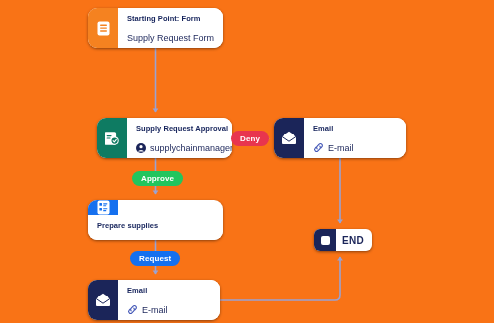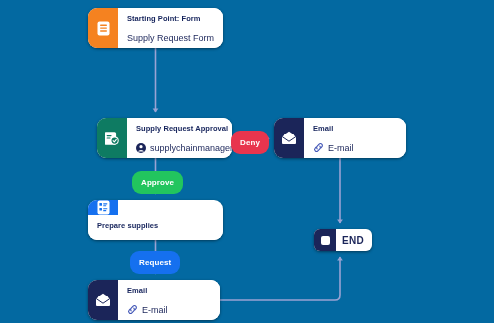--- a/index.html
+++ b/index.html
@@ -4,21 +4,21 @@
 <style>
   html, body {
     margin: 0;
     padding: 0;
     background: #000000;
   }
   #canvas {
     position: relative;
     width: 494px;
     height: 323px;
-    background: #0369a1;
+    background: #f97316;
     overflow: hidden;
     font-family: "Liberation Sans", sans-serif;
   }
   #edges {
     position: absolute;
     left: 0;
     top: 0;
     width: 494px;
     height: 323px;
     pointer-events: none;
@@ -72,21 +72,21 @@
   }
   .node-sub-text { overflow: hidden; text-overflow: ellipsis; }
   .sub-icon { display: flex; align-items: center; flex: 0 0 auto; }
 
   
   .badge {
     position: absolute;
     display: flex;
     align-items: center;
     justify-content: center;
-    height: 23px;
+    height: 15px;
     padding: 0 9px;
     border-radius: 9px;
     font-size: 8px;
     font-weight: bold;
     color: #ffffff;
     letter-spacing: 0.1px;
     z-index: 5;
     white-space: nowrap;
   }
 

